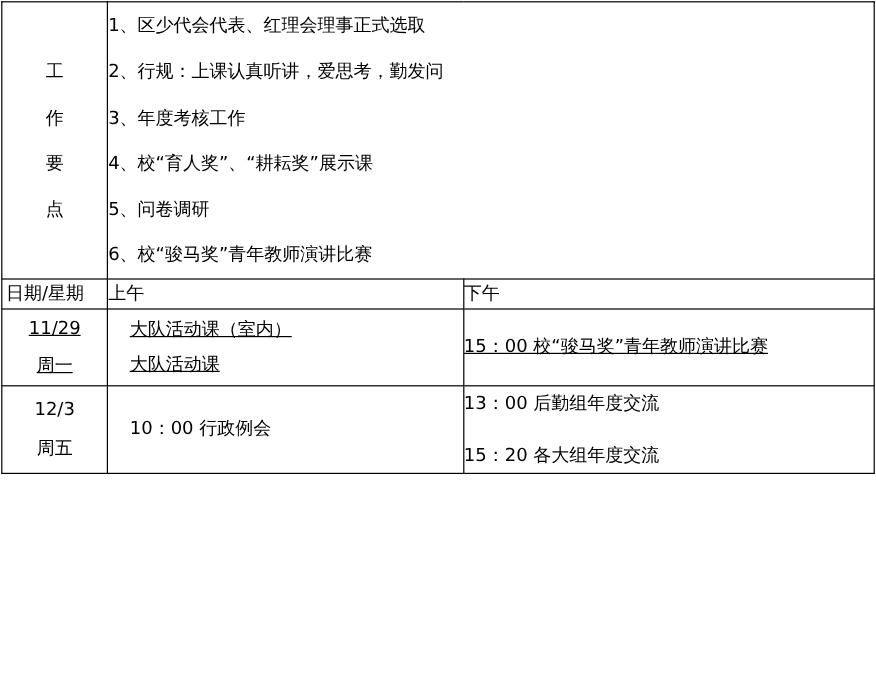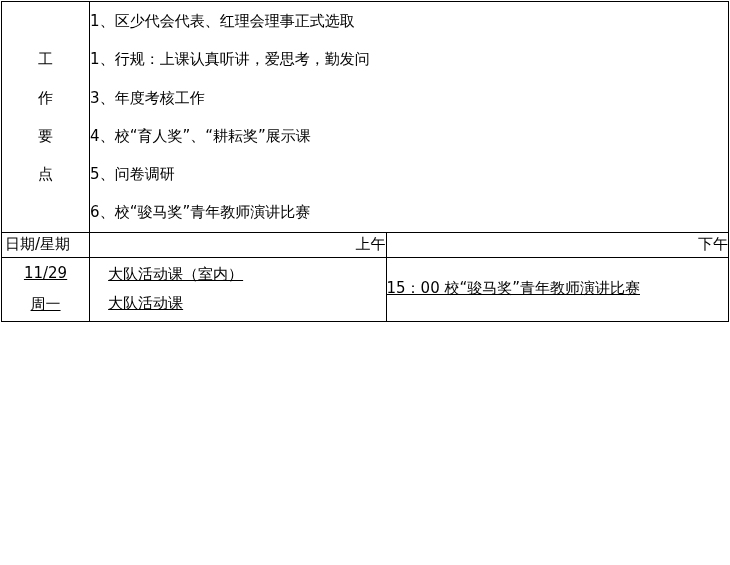--- a/index.html
+++ b/index.html
@@ -54,21 +54,21 @@
   .points {
     padding: 6px 6px 6px 9px;
     font-size: 14px;
   }
   .points .pt {
     line-height: 2.55;
     white-space: nowrap;
   }
   
   .hdr {
-    text-align: right;
+    text-align: left;
     font-size: 13.5px;
     height: 24px;
   }
   .hdr.left {
     text-align: left;
     padding-left: 3px;
   }
   
   .datecell {
     text-align: center;
@@ -114,21 +114,21 @@
 
       <tr>
         <td class="vlabel" rowspan="1">
           <span class="ch">工</span>
           <span class="ch">作</span>
           <span class="ch">要</span>
           <span class="ch">点</span>
         </td>
         <td class="points" colspan="2">
           <div class="pt">1、区少代会代表、红理会理事正式选取</div>
-          <div class="pt">1、行规：上课认真听讲，爱思考，勤发问</div>
+          <div class="pt">2、行规：上课认真听讲，爱思考，勤发问</div>
           <div class="pt">3、年度考核工作</div>
           <div class="pt">4、校“育人奖”、“耕耘奖”展示课</div>
           <div class="pt">5、问卷调研</div>
           <div class="pt">6、校“骏马奖”青年教师演讲比赛</div>
         </td>
       </tr>
 
       <tr>
         <td class="hdr left">日期/星期</td>
         <td class="hdr">上午</td>
@@ -145,15 +145,28 @@
           <div class="ln">大队活动课</div>
         </td>
         <td class="cell pm">
           <div class="ln">15：00   校“骏马奖”青年教师演讲比赛</div>
         </td>
       </tr>
 
 
 
 
+      <tr class="row-5">
+        <td class="datecell">
+          <span class="d1">12/3</span>
+          <span class="d2">周五</span>
+        </td>
+        <td class="cell indent">
+          <div class="ln">10：00   行政例会</div>
+        </td>
+        <td class="cell pm">
+          <div class="ln">13：00   后勤组年度交流</div>
+          <div class="ln" style="margin-top:14px;">15：20   各大组年度交流</div>
+        </td>
+      </tr>
     </tbody>
   </table>
 </div>
 
 </body></html>

